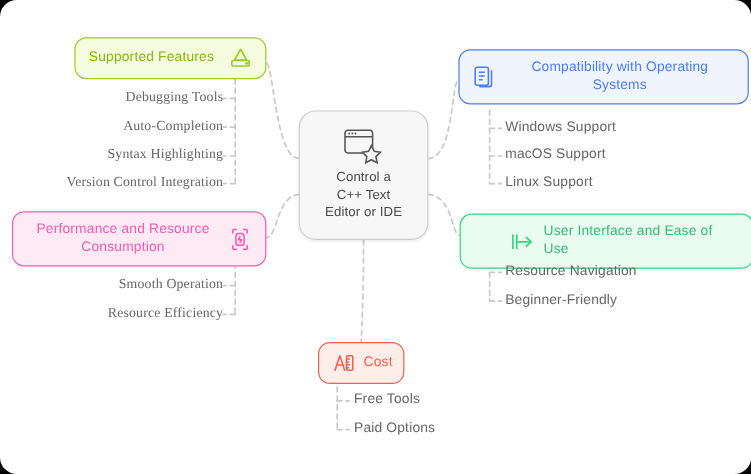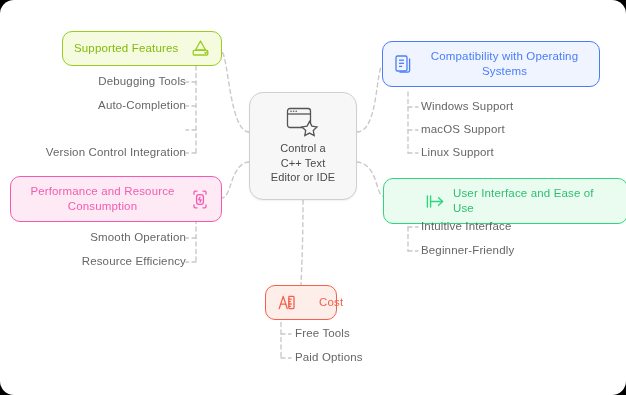--- a/index.html
+++ b/index.html
@@ -61,45 +61,45 @@
     font-size: 11.5px;
     line-height: 15px;
     letter-spacing: .15px;
   }
   .branch svg { flex: 0 0 auto; display:block; }
 
   .b-features  { left: 62px;  top: 31px;  width: 160px; justify-content: space-between;
                  background:#f4fbdf; border-color:#9acd1f; }
   .b-features .b-label { color:#86b80f; }
 
-  .b-compat    { left: 382px; top: 41px;  width: 218px;
+  .b-compat    { left: 382px; top: 41px;  width: 242px;
                  background:#eff4ff; border-color:#4a7dfb; }
   .b-compat .b-label { color:#4a7dfb; text-align:center; flex:1; }
 
   .b-perf      { left: 10px;  top: 176px; width: 212px; justify-content: space-between;
                  background:#fdeaf5; border-color:#f45bb0; }
   .b-perf .b-label { color:#f45bb0; text-align:center; flex:1; }
 
   .b-ui        { left: 383px; top: 178px; width: 245px;
                  background:#eafcf0; border-color:#2fd67e;padding-left:41px; }
   .b-ui .b-label { color:#2fbf72; }
 
   .b-cost      { left: 265px; top: 285px; width: 72px;
                  background:#fdeeea; border-color:#f4604b; }
-  .b-cost .b-label { color:#f4604b;margin-left:16px; }
+  .b-cost .b-label { color:#f4604b; }
 
   
   .sub {
     position: absolute;
     font-size: 11.5px;
     color: #666666;
     letter-spacing: .15px;
     white-space: nowrap;
   }
-  .sub.right-align { text-align: right; transform: translateX(-100%); }
+  .sub.right-align { text-align: right; transform: translateX(-100%); font-family: Liberation Serif, serif; }
 </style>
 </head>
 <body>
 
 <div id="canvas">
 
   <svg id="svg-layer" viewBox="0 0 626 395" xmlns="http://www.w3.org/2000/svg">
     <g fill="none" stroke="#c9c9c9" stroke-width="1.4" stroke-dasharray="4 3.5" stroke-linecap="round">
 
       <path d="M249,132 C230,132 228,56 222,52"></path>
@@ -156,20 +156,21 @@
   <div class="branch b-features">
     <span class="b-label">Supported Features</span>
     <svg width="19" height="19" viewBox="0 0 19 19" fill="none" stroke="#9acd1f" stroke-width="1.3" stroke-linejoin="round">
       <path d="M9.5 2 L14.5 11 L4.5 11 Z"></path>
       <rect x="2.2" y="11.4" width="14.6" height="4.6" rx="1"></rect>
       <path d="M13.5 13.2 l1.2 1.2 2 -2.2"></path>
     </svg>
   </div>
   <div class="sub right-align" style="left:186px; top:75px;">Debugging Tools</div>
   <div class="sub right-align" style="left:186px; top:99px;">Auto-Completion</div>
+  <div class="sub right-align" style="left:186px; top:123px;">Syntax Highlighting</div>
   <div class="sub right-align" style="left:186px; top:146px;">Version Control Integration</div>
 
   <div class="branch b-compat">
     <svg width="20" height="21" viewBox="0 0 20 21" fill="none" stroke="#4a7dfb" stroke-width="1.3" stroke-linejoin="round">
       <rect x="2" y="2" width="11" height="15" rx="1.6"></rect>
       <path d="M15.6 4.6 v11.8 a1.8 1.8 0 0 1 -1.8 1.8 H5.4"></path>
       <line x1="5" y1="6.2" x2="10" y2="6.2"></line>
       <line x1="5" y1="9.3" x2="10" y2="9.3"></line>
       <line x1="5" y1="12.4" x2="8.2" y2="12.4"></line>
     </svg>
@@ -195,21 +196,21 @@
 
   <div class="branch b-ui">
     <svg width="21" height="17" viewBox="0 0 21 17" fill="none" stroke="#2fd67e" stroke-width="1.4" stroke-linecap="round" stroke-linejoin="round">
       <line x1="2.4" y1="3" x2="2.4" y2="14"></line>
       <line x1="5.6" y1="3" x2="5.6" y2="14"></line>
       <line x1="6.4" y1="8.5" x2="17.4" y2="8.5"></line>
       <path d="M13.6 4.8 L17.6 8.5 L13.6 12.2"></path>
     </svg>
     <span class="b-label">User Interface and Ease of Use</span>
   </div>
-  <div class="sub" style="left:421px; top:220px;">Intuitive Interface</div>
+  <div class="sub" style="left:421px; top:220px;">Resource Navigation</div>
   <div class="sub" style="left:421px; top:244px;">Beginner-Friendly</div>
 
   <div class="branch b-cost">
     <svg width="19" height="19" viewBox="0 0 19 19" fill="none" stroke="#f4604b" stroke-width="1.3" stroke-linecap="round" stroke-linejoin="round">
       <path d="M2.2 15.6 L6.2 3.4 L10.2 15.6"></path>
       <line x1="3.7" y1="11.2" x2="8.7" y2="11.2"></line>
       <path d="M12.6 3.4 h3.6 a0.8 0.8 0 0 1 0.8 0.8 v10.6 a0.8 0.8 0 0 1 -0.8 0.8 h-3.6 a0.8 0.8 0 0 1 -0.8 -0.8 V4.2 a0.8 0.8 0 0 1 0.8 -0.8 z"></path>
       <line x1="11.8" y1="6.2" x2="14.2" y2="6.2"></line>
       <line x1="11.8" y1="8.6" x2="13.4" y2="8.6"></line>
       <line x1="11.8" y1="11" x2="14.2" y2="11"></line>

